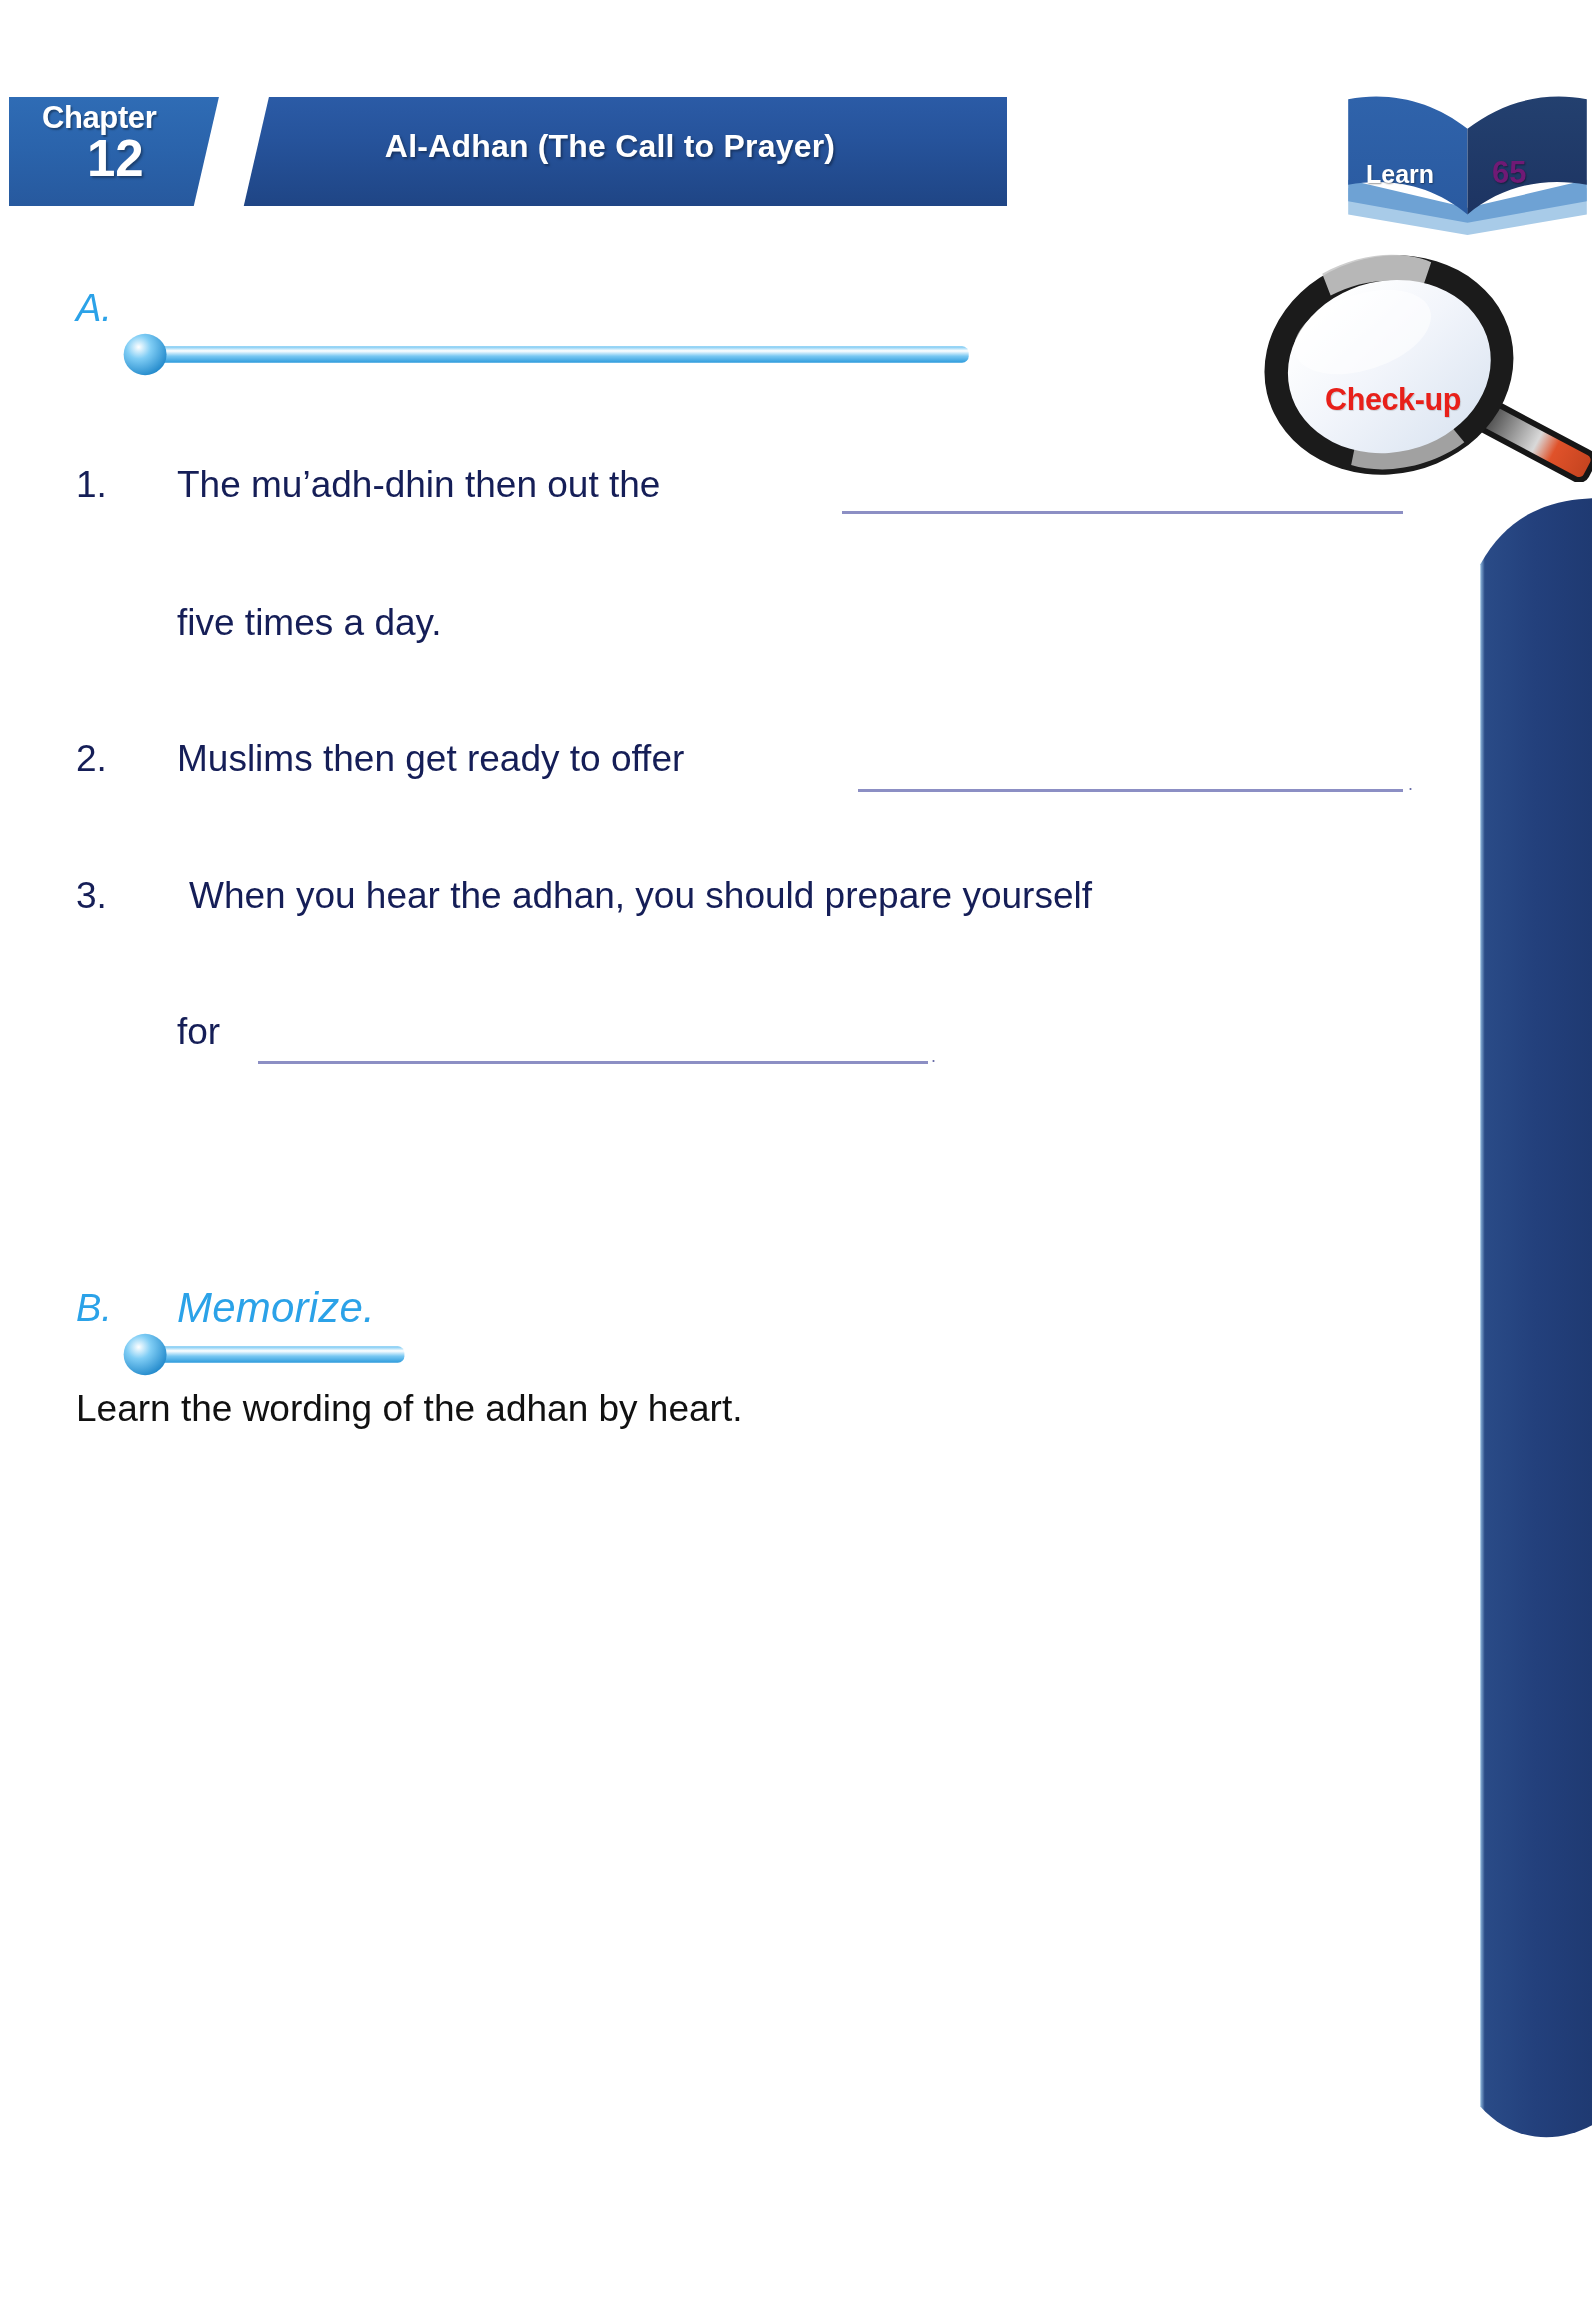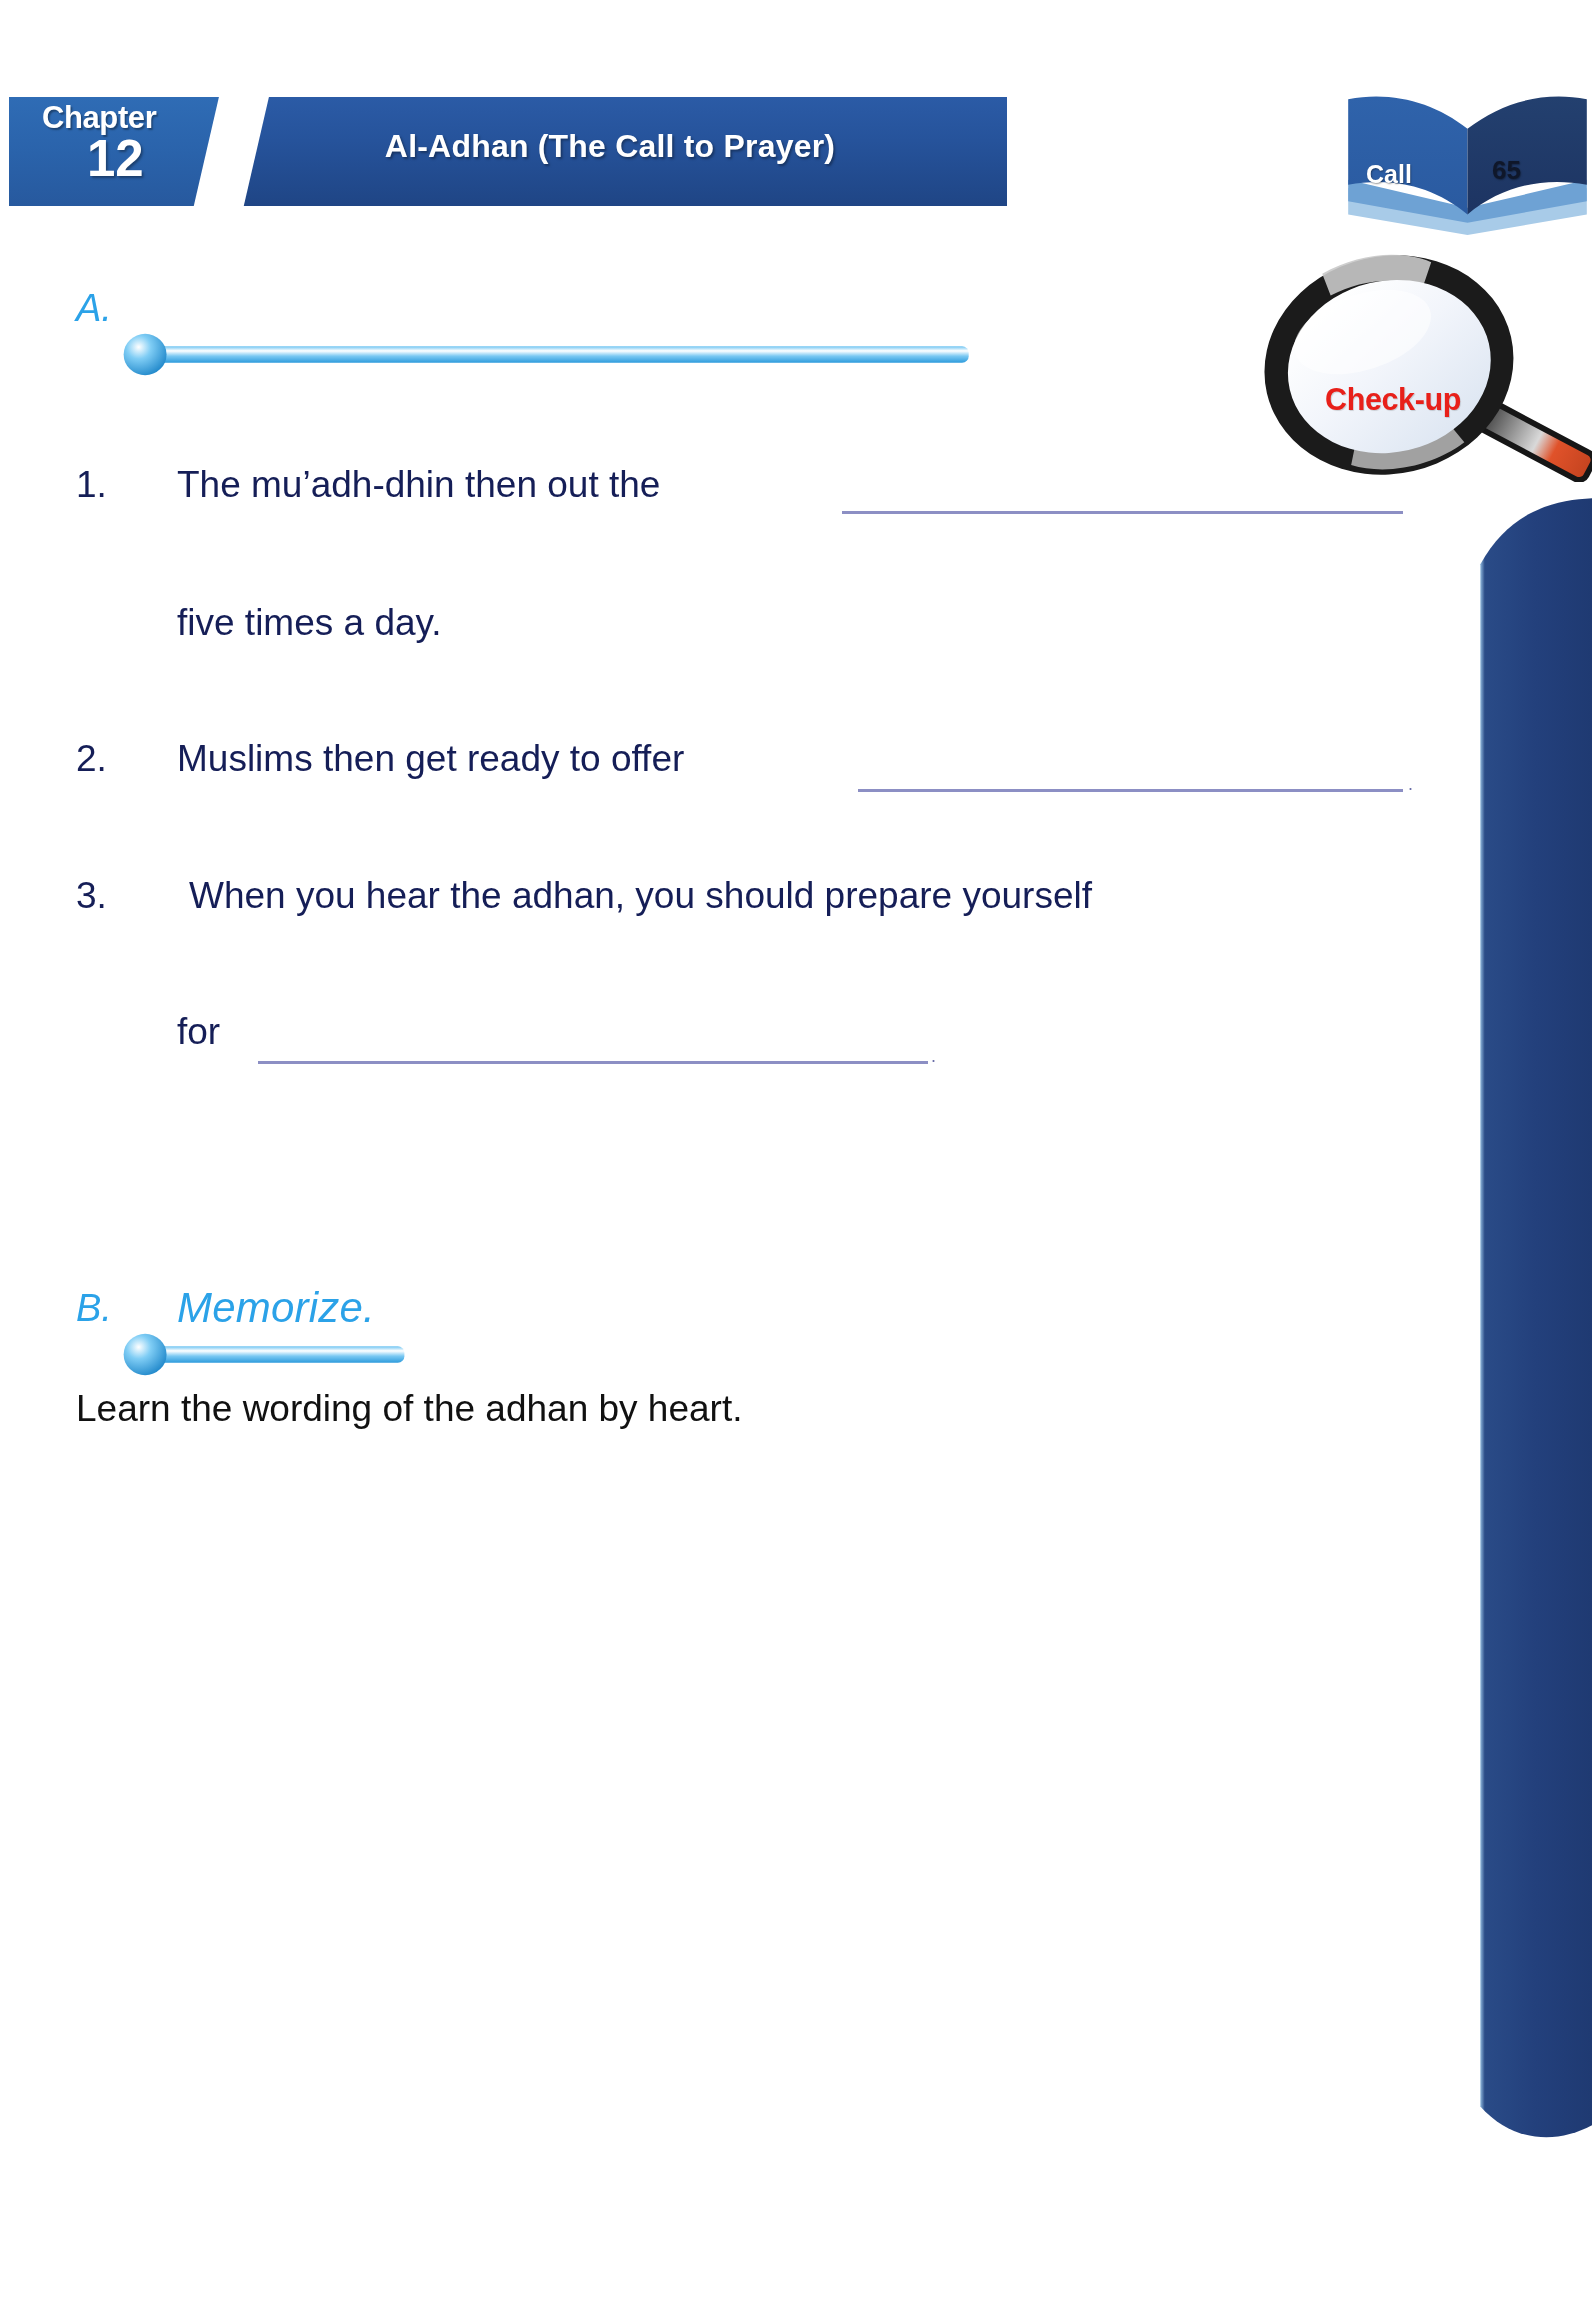--- a/index.html
+++ b/index.html
@@ -144,22 +144,22 @@
     top: 69px;
     color: #ffffff;
     font-size: 25px;
     font-weight: bold;
     text-shadow: 0.8px 0.8px 1.7px rgba(0,0,0,0.4);
   }
   .page-number {
     position: absolute;
     left: 149px;
     top: 64px;
-    color: #0f172a;
-    font-size: 26px;
+    color: #701a75;
+    font-size: 31px;
     font-weight: bold;
     text-shadow: 0.8px 0.8px 1.7px rgba(0,0,0,0.4);
   }
 
   
   #right-band {
     position: absolute;
     left: 1477px;
     top: 495px;
     width: 115px;
@@ -300,21 +300,21 @@
         </linearGradient>
       </defs>
 
       <path d="M6 118 L151 152 L296 118 L296 150 L151 175 L6 150 Z" fill="#a8cbe8"></path>
       <path d="M6 108 L151 142 L296 108 L296 134 L151 160 L6 134 Z" fill="#6ea2d4"></path>
 
       <path d="M6 10 C60 0 110 14 151 46 L151 150 C110 116 60 104 6 114 Z" fill="url(#bkL)"></path>
 
       <path d="M296 10 C242 0 192 14 151 46 L151 150 C192 116 242 104 296 114 Z" fill="url(#bkR)"></path>
     </svg>
-    <div class="page-word">Call</div>
+    <div class="page-word">Learn</div>
     <div class="page-number">65</div>
   </div>
 
   <div id="right-band">
     <svg width="115" height="1651" viewBox="0 0 139 2000" preserveAspectRatio="none">
       <defs>
         <linearGradient id="bandg" x1="0" y1="0" x2="1" y2="0">
           <stop offset="0%" stop-color="#8fb8dd"></stop>
           <stop offset="4%" stop-color="#2a4b87"></stop>
           <stop offset="50%" stop-color="#23407c"></stop>

